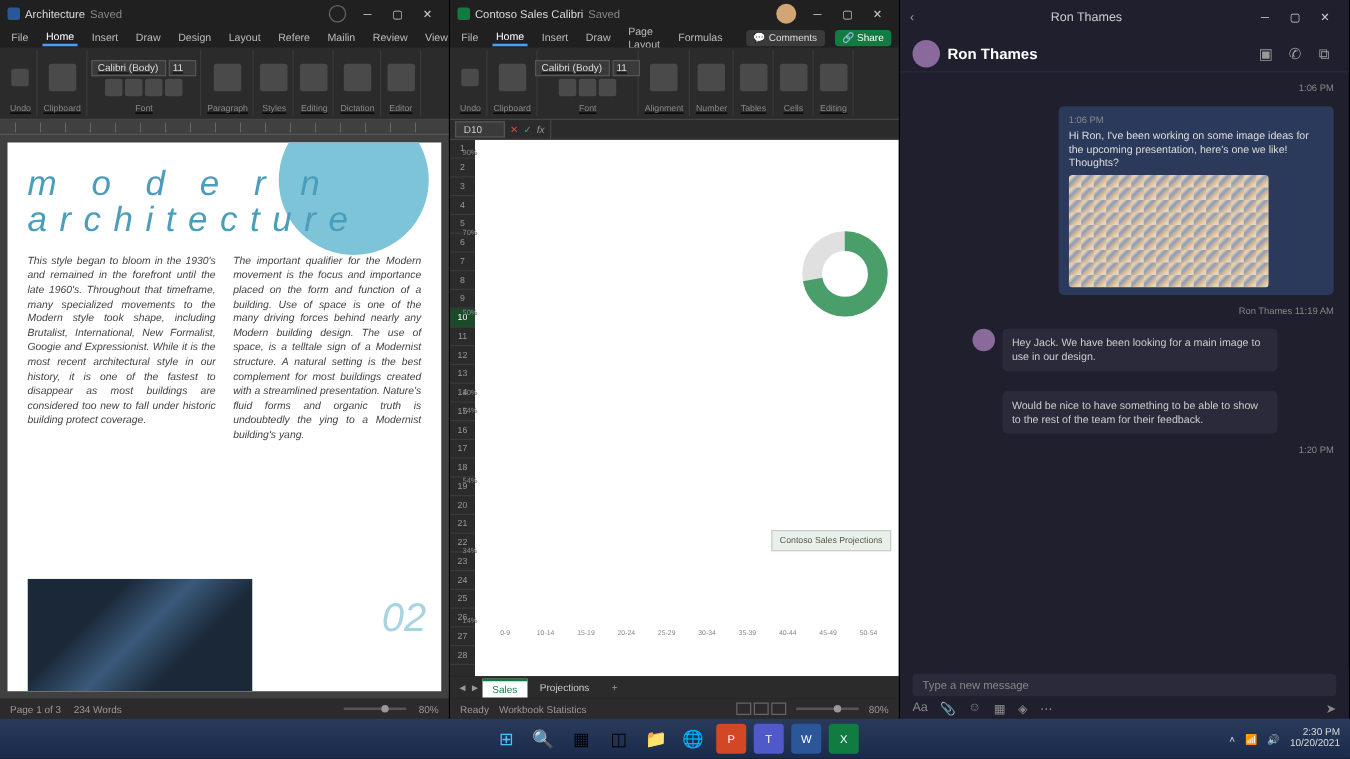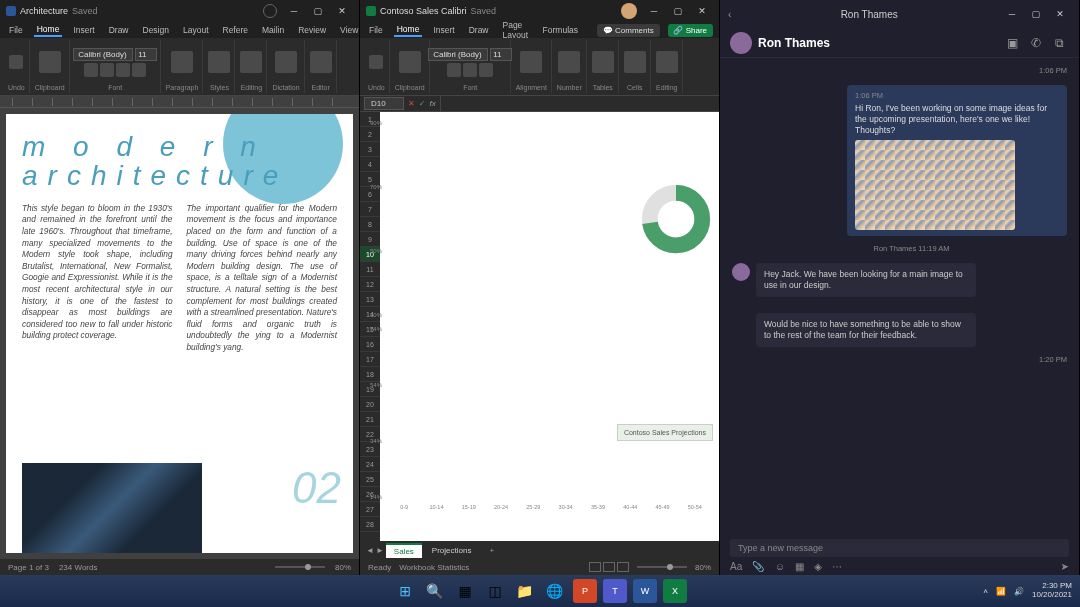--- a/index.html
+++ b/index.html
@@ -19,37 +19,37 @@
 .win-controls { display:flex; gap:2px; }
 .win-btn { width:22px; height:16px; display:flex; align-items:center; justify-content:center; color:#ccc; font-size:9px; cursor:pointer; }
 .avatar-sm { width:16px; height:16px; border-radius:50%; background:#d4a574; margin-right:6px; }
 .search-circ { width:14px; height:14px; border:1px solid #666; border-radius:50%; margin-right:6px; }
 .menubar { height:16px; display:flex; align-items:center; padding:0 6px; gap:8px; font-size:8.5px; color:#bbb; background:#202020; }
 .menubar .tab { padding:1px 3px; cursor:pointer; }
 .menubar .tab.active { color:#fff; border-bottom:2px solid #4a9eff; }
 .menubar .rightbtn { padding:2px 6px; border-radius:3px; font-size:8px; display:flex; align-items:center; gap:2px; }
 .comments-btn { background:#3a3a3a; color:#ddd; }
 .share-btn { background:#107c41; color:#fff; }
-.ribbon { height:58px; background:#2b2b2b; display:flex; padding:2px 4px; gap:1px; border-bottom:1px solid #444; }
+.ribbon { height:58px; background:#2b2b2b; display:flex; padding:2px 4px; gap:1px; border-bottom:1px solid #444;text-decoration:underline; }
 .rgroup { display:flex; flex-direction:column; align-items:center; padding:2px 4px; border-right:1px solid #3a3a3a; }
 .rgroup .icons { display:flex; flex-wrap:wrap; gap:2px; justify-content:center; flex:1; align-items:center; }
 .ricon { width:14px; height:14px; background:#4a4a4a; border-radius:2px; cursor:pointer; }
 .ricon.big { width:22px; height:22px; }
 .rgroup .glabel { font-size:7px; color:#888; margin-top:2px; }
 .font-select { background:#3a3a3a; color:#ddd; font-size:8px; padding:1px 4px; border:1px solid #555; width:60px; }
 .size-select { background:#3a3a3a; color:#ddd; font-size:8px; padding:1px 2px; border:1px solid #555; width:22px; }
 .ruler { height:12px; background:#404040; border-bottom:1px solid #555; position:relative; }
 .ruler::after { content:''; position:absolute; left:12px; right:12px; top:2px; height:8px; background:repeating-linear-gradient(90deg,#666 0,#666 1px,transparent 1px,transparent 20px); }
 .word-canvas { flex:1; background:#404040; overflow:hidden; padding:6px; }
 .page { background:#fff; width:100%; height:100%; padding:18px 16px; position:relative; overflow:hidden;font-style:italic; }
 .circ-deco { position:absolute; right:10px; top:-30px; width:120px; height:120px; border-radius:50%; background:#7ec4d9; }
 .heading { font-size:28px; letter-spacing:10px; color:#4a9ebb; font-weight:400; line-height:1.05; margin-bottom:12px; position:relative; z-index:1; }
 .cols { display:flex; gap:14px; font-size:8.3px; color:#444; line-height:1.4; text-align:justify; }
 .cols > div { flex:1; }
-.pgnum { position:absolute; right:12px; bottom:40px; font-size:44px; color:#a8d4e0; font-weight:300; }
+.pgnum { position:absolute; right:12px; bottom:40px; font-size:32px; color:#a8d4e0; font-weight:300; }
 .pgimg { position:absolute; left:16px; bottom:0; width:180px; height:90px; background:linear-gradient(135deg,#1a2838 30%,#3a5a7a 50%,#1a2838 70%); clip-path:polygon(0 0,100% 0,100% 100%,0 100%); }
 .word-status { height:16px; background:#2b2b2b; display:flex; align-items:center; padding:0 8px; font-size:8px; color:#999; gap:10px; }
 .word-status .spacer { flex:1; }
 .zoom-slider { width:50px; height:2px; background:#555; position:relative; }
 .zoom-slider::after { content:''; position:absolute; width:6px; height:6px; background:#999; border-radius:50%; left:30px; top:-2px; }
 
 .formula-bar { height:16px; background:#2b2b2b; display:flex; align-items:center; padding:0 4px; font-size:8px; color:#ccc; gap:4px; border-bottom:1px solid #444; }
 .cell-ref { background:#3a3a3a; padding:1px 6px; width:40px; border:1px solid #555; }
 .fx-icon { font-style:italic; color:#999; }
 .excel-body { flex:1; display:flex; background:#1a1a1a; overflow:hidden; }
@@ -80,21 +80,21 @@
 .view-icon { width:12px; height:10px; border:1px solid #666; cursor:pointer; }
 
 .teams-title { height:28px; display:flex; align-items:center; padding:0 8px; font-size:10px; color:#ccc; background:#1f1f2e; }
 .teams-title .back { color:#999; margin-right:6px; cursor:pointer; }
 .teams-header { height:30px; display:flex; align-items:center; padding:0 10px; gap:6px; background:#1f1f2e; border-bottom:1px solid #2a2a3a; }
 .teams-header .tavatar { width:22px; height:22px; border-radius:50%; background:#8a6a9a; }
 .teams-header .tname { color:#fff; font-size:12px; font-weight:600; }
 .teams-header .ticons { margin-left:auto; display:flex; gap:10px; }
 .ticon { width:14px; height:14px; color:#999; cursor:pointer; font-size:12px; }
 .chat-area { flex:1; overflow:hidden; padding:8px 12px; display:flex; flex-direction:column; gap:8px; }
-.msg { display:flex; gap:6px; }
+.msg { display:flex; gap:6px;justify-content:center; }
 .msg.out { justify-content:flex-end; }
 .msg-avatar { width:18px; height:18px; border-radius:50%; background:#8a6a9a; flex-shrink:0; }
 .bubble { max-width:220px; padding:6px 8px; border-radius:4px; font-size:8.5px; line-height:1.3; }
 .msg.out .bubble { background:#2b3a5a; color:#ddd; }
 .msg.in .bubble { background:#2a2a3a; color:#ccc; }
 .msg-meta { font-size:7.5px; color:#888; margin-bottom:2px; }
 .msg-meta.inmeta { padding-left:24px; }
 .msg-img { width:160px; height:90px; border-radius:3px; margin-top:4px; }
 .img-building { background:linear-gradient(135deg,#d4b896 0%,#e8d4b8 20%,#8a9ab8 40%,#d4b896 60%,#e8d4b8 80%); background-size:10px 10px; }
 .img-model { background:linear-gradient(120deg,#c4a57b 30%,#d4b896 50%,#a08560 70%); }
@@ -516,21 +516,21 @@
     </div>
     <div class="chat-area" id="chatarea">
         <div class="msg-meta" style="text-align: right;">1:06 PM</div>
         <div class="msg out">
           <div class="bubble">
             <div class="msg-meta">1:06 PM</div>
             <div>Hi Ron, I've been working on some image ideas for the upcoming presentation, here's one we like! Thoughts?</div>
             <div class="msg-img img-building"></div>
           </div>
         </div>
-        <div class="msg-meta inmeta" style="text-align: center;">Ron Thames  11:19 AM</div>
+        <div class="msg-meta inmeta" style="text-align: right;">Ron Thames  11:19 AM</div>
         <div class="msg in">
           <div class="msg-avatar"></div>
           <div class="bubble">
             <div>Hey Jack. We have been looking for a main image to use in our design.</div>
           </div>
         </div>
         <div class="msg in">
           <div style="width: 18px;"></div>
         </div>
         <div class="msg in">

